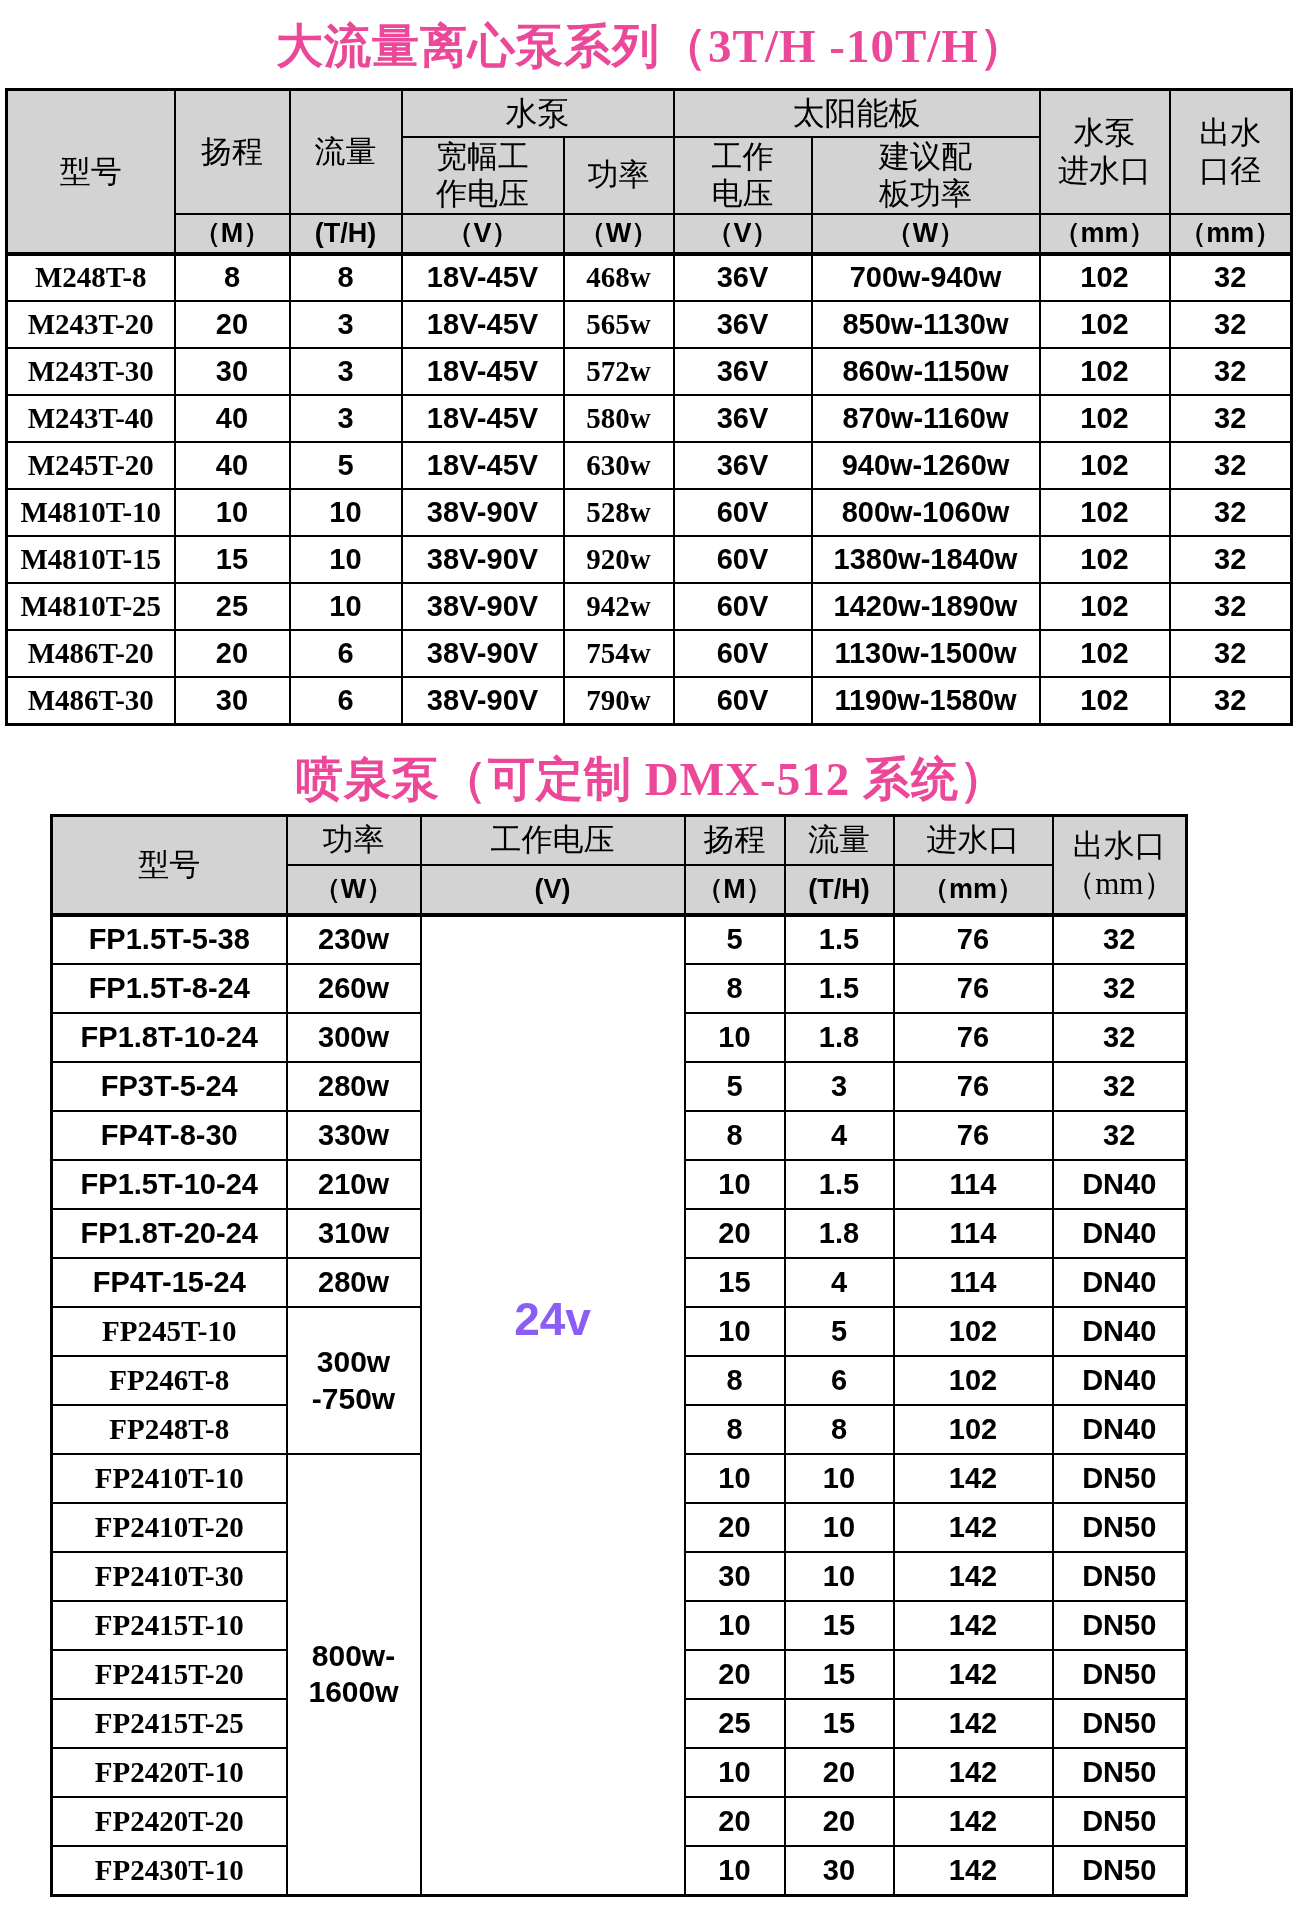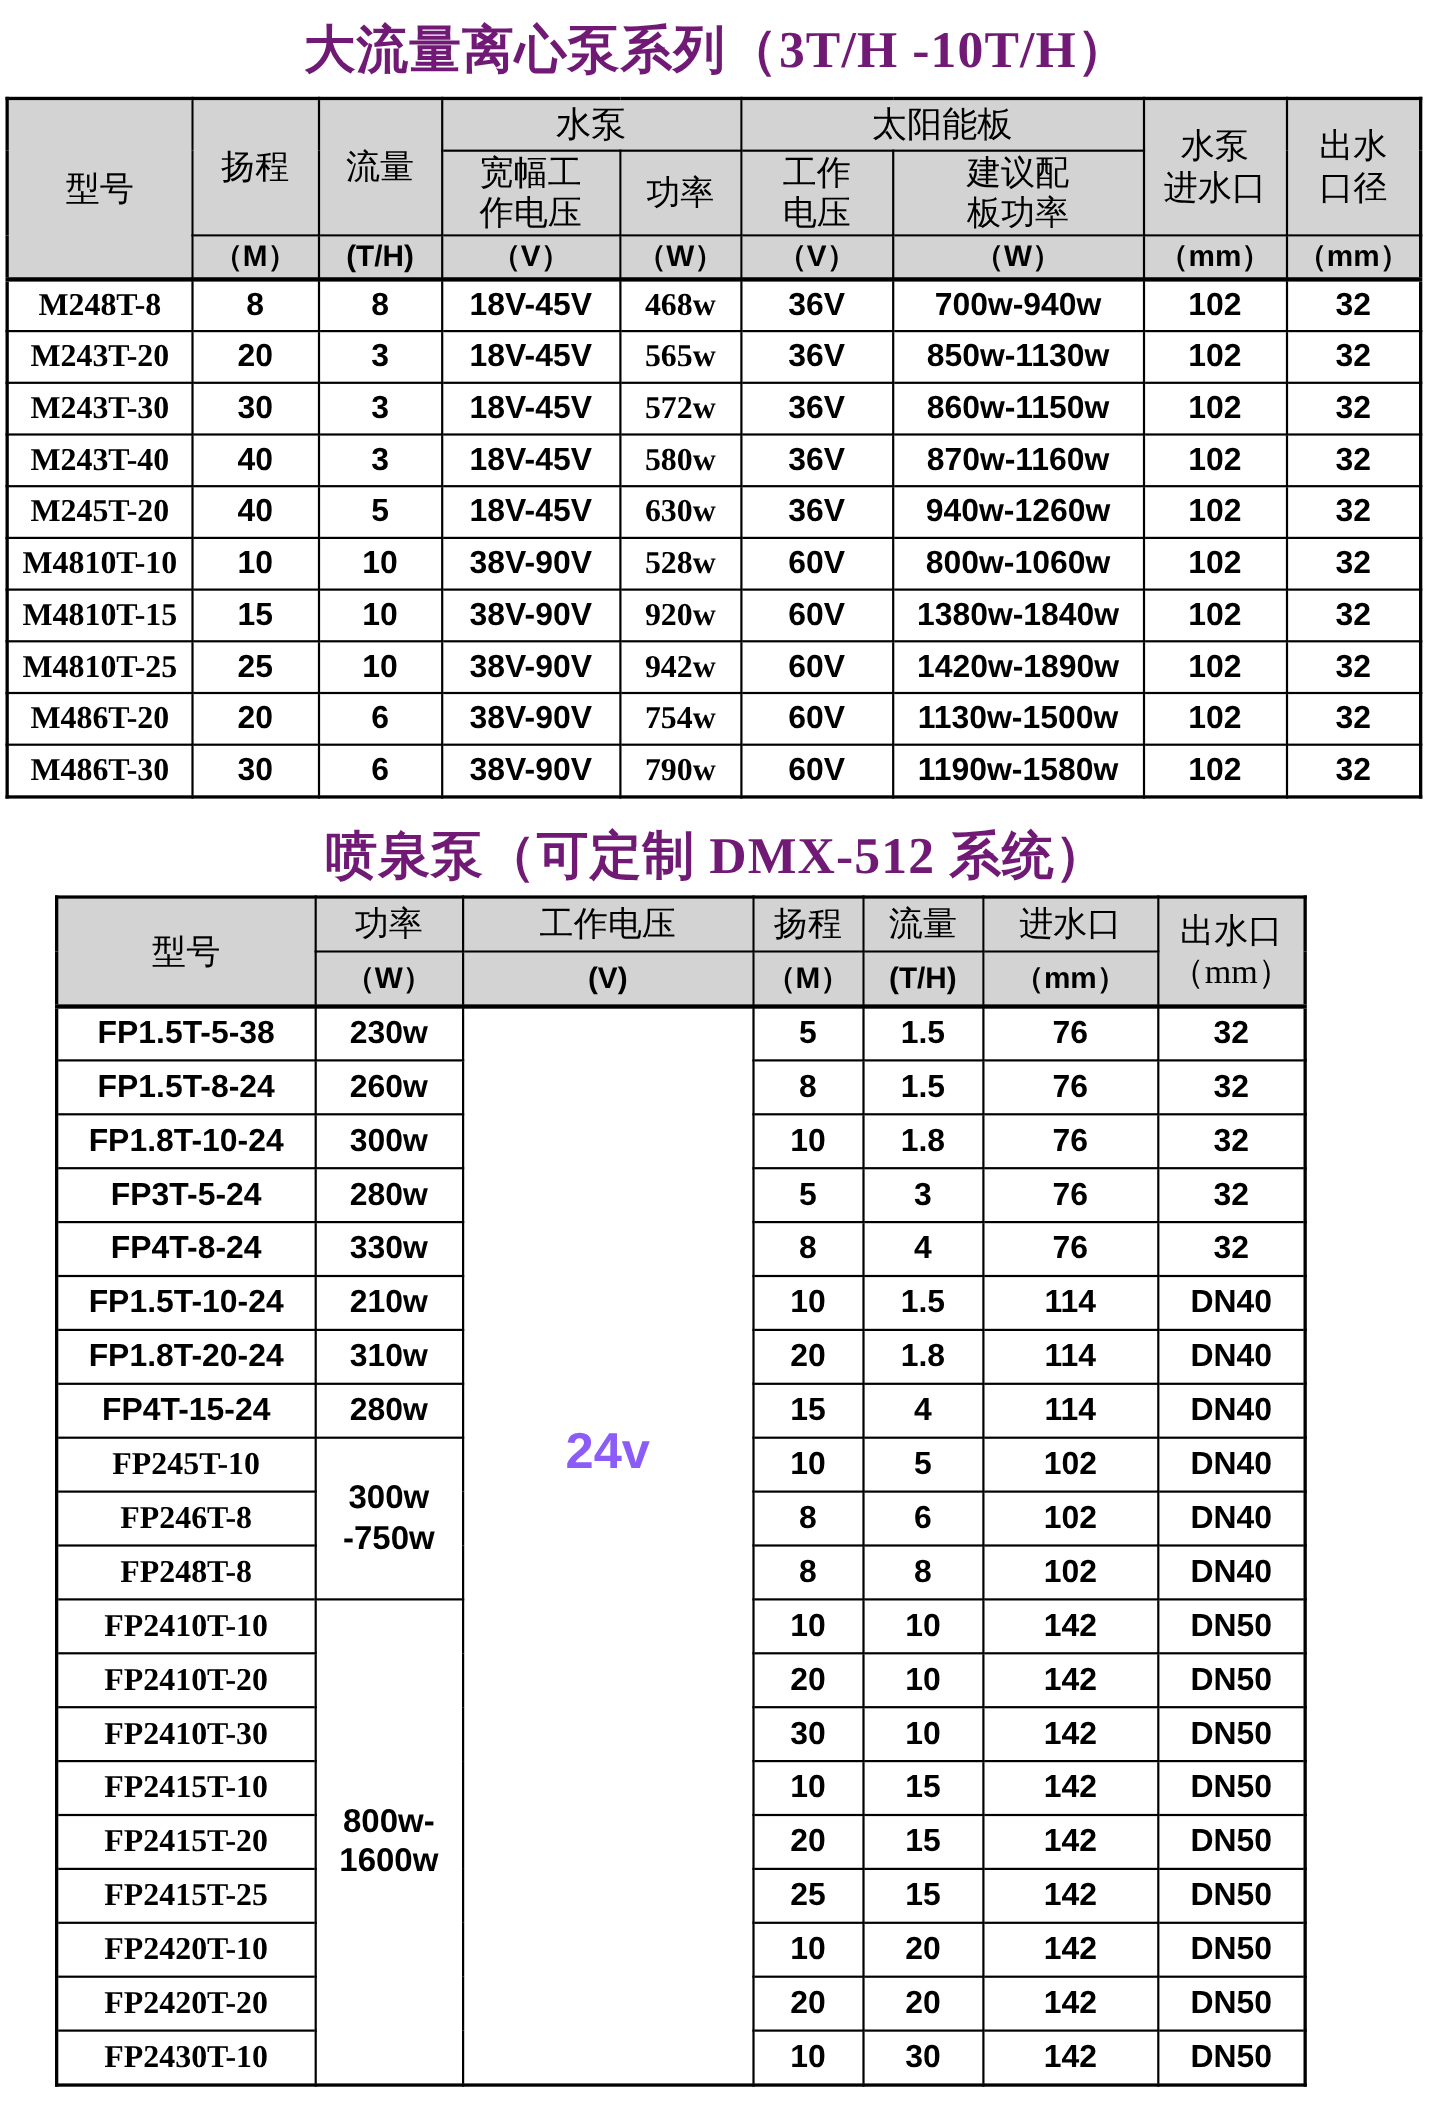--- a/index.html
+++ b/index.html
@@ -4,21 +4,21 @@
 <style>
   * { box-sizing: border-box; margin: 0; padding: 0; }
   html, body { background: #ffffff; }
   body {
     width: 1303px; height: 1920px;
     position: relative;
     font-family: "Liberation Sans", sans-serif;
     color: #000;
   }
   .doc-title {
-    color: #701a75;
+    color: #ec4899;
     font-family: "Liberation Serif", serif;
     font-weight: bold;
     text-align: center;
     font-size: 47px;
     letter-spacing: 1px;
     white-space: nowrap;
   }
   .title-1 { height: 88px; line-height: 92px; }
   .title-2 { height: 66px; line-height: 62px; margin-top: 22px; }
 
@@ -296,21 +296,21 @@
       </tr>
     <tr>
         <td>FP3T-5-24</td>
         <td>280w</td>
         <td>5</td>
         <td>3</td>
         <td>76</td>
         <td>32</td>
       </tr>
     <tr>
-        <td>FP4T-8-24</td>
+        <td>FP4T-8-30</td>
         <td>330w</td>
         <td>8</td>
         <td>4</td>
         <td>76</td>
         <td>32</td>
       </tr>
     <tr>
         <td>FP1.5T-10-24</td>
         <td>210w</td>
         <td>10</td>

